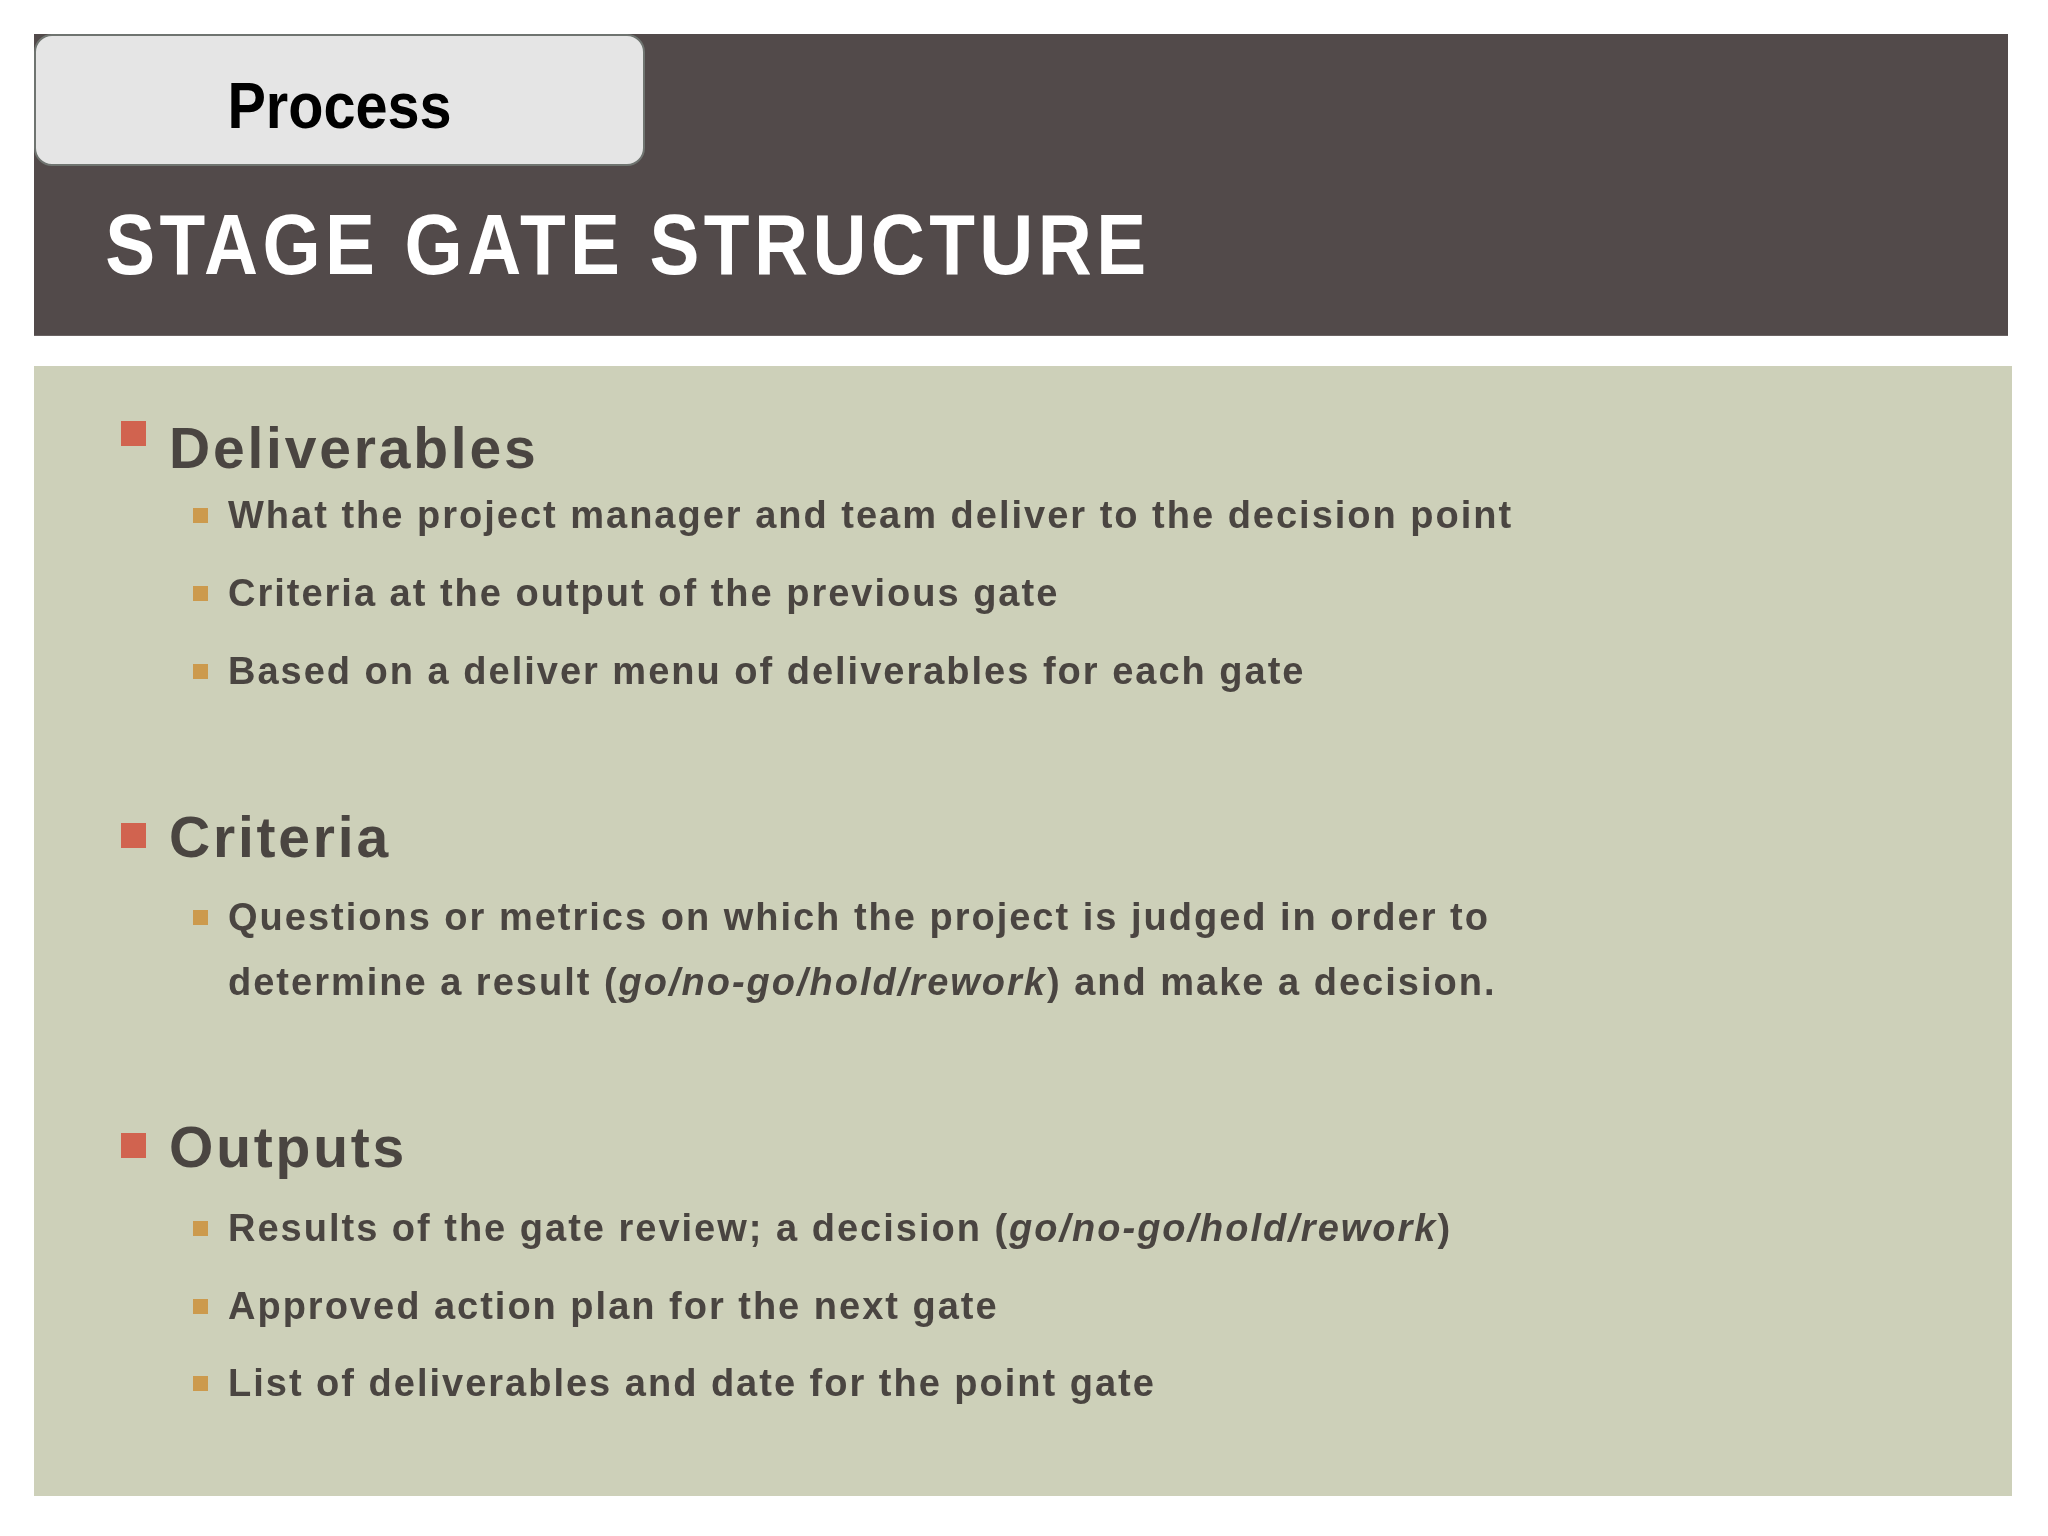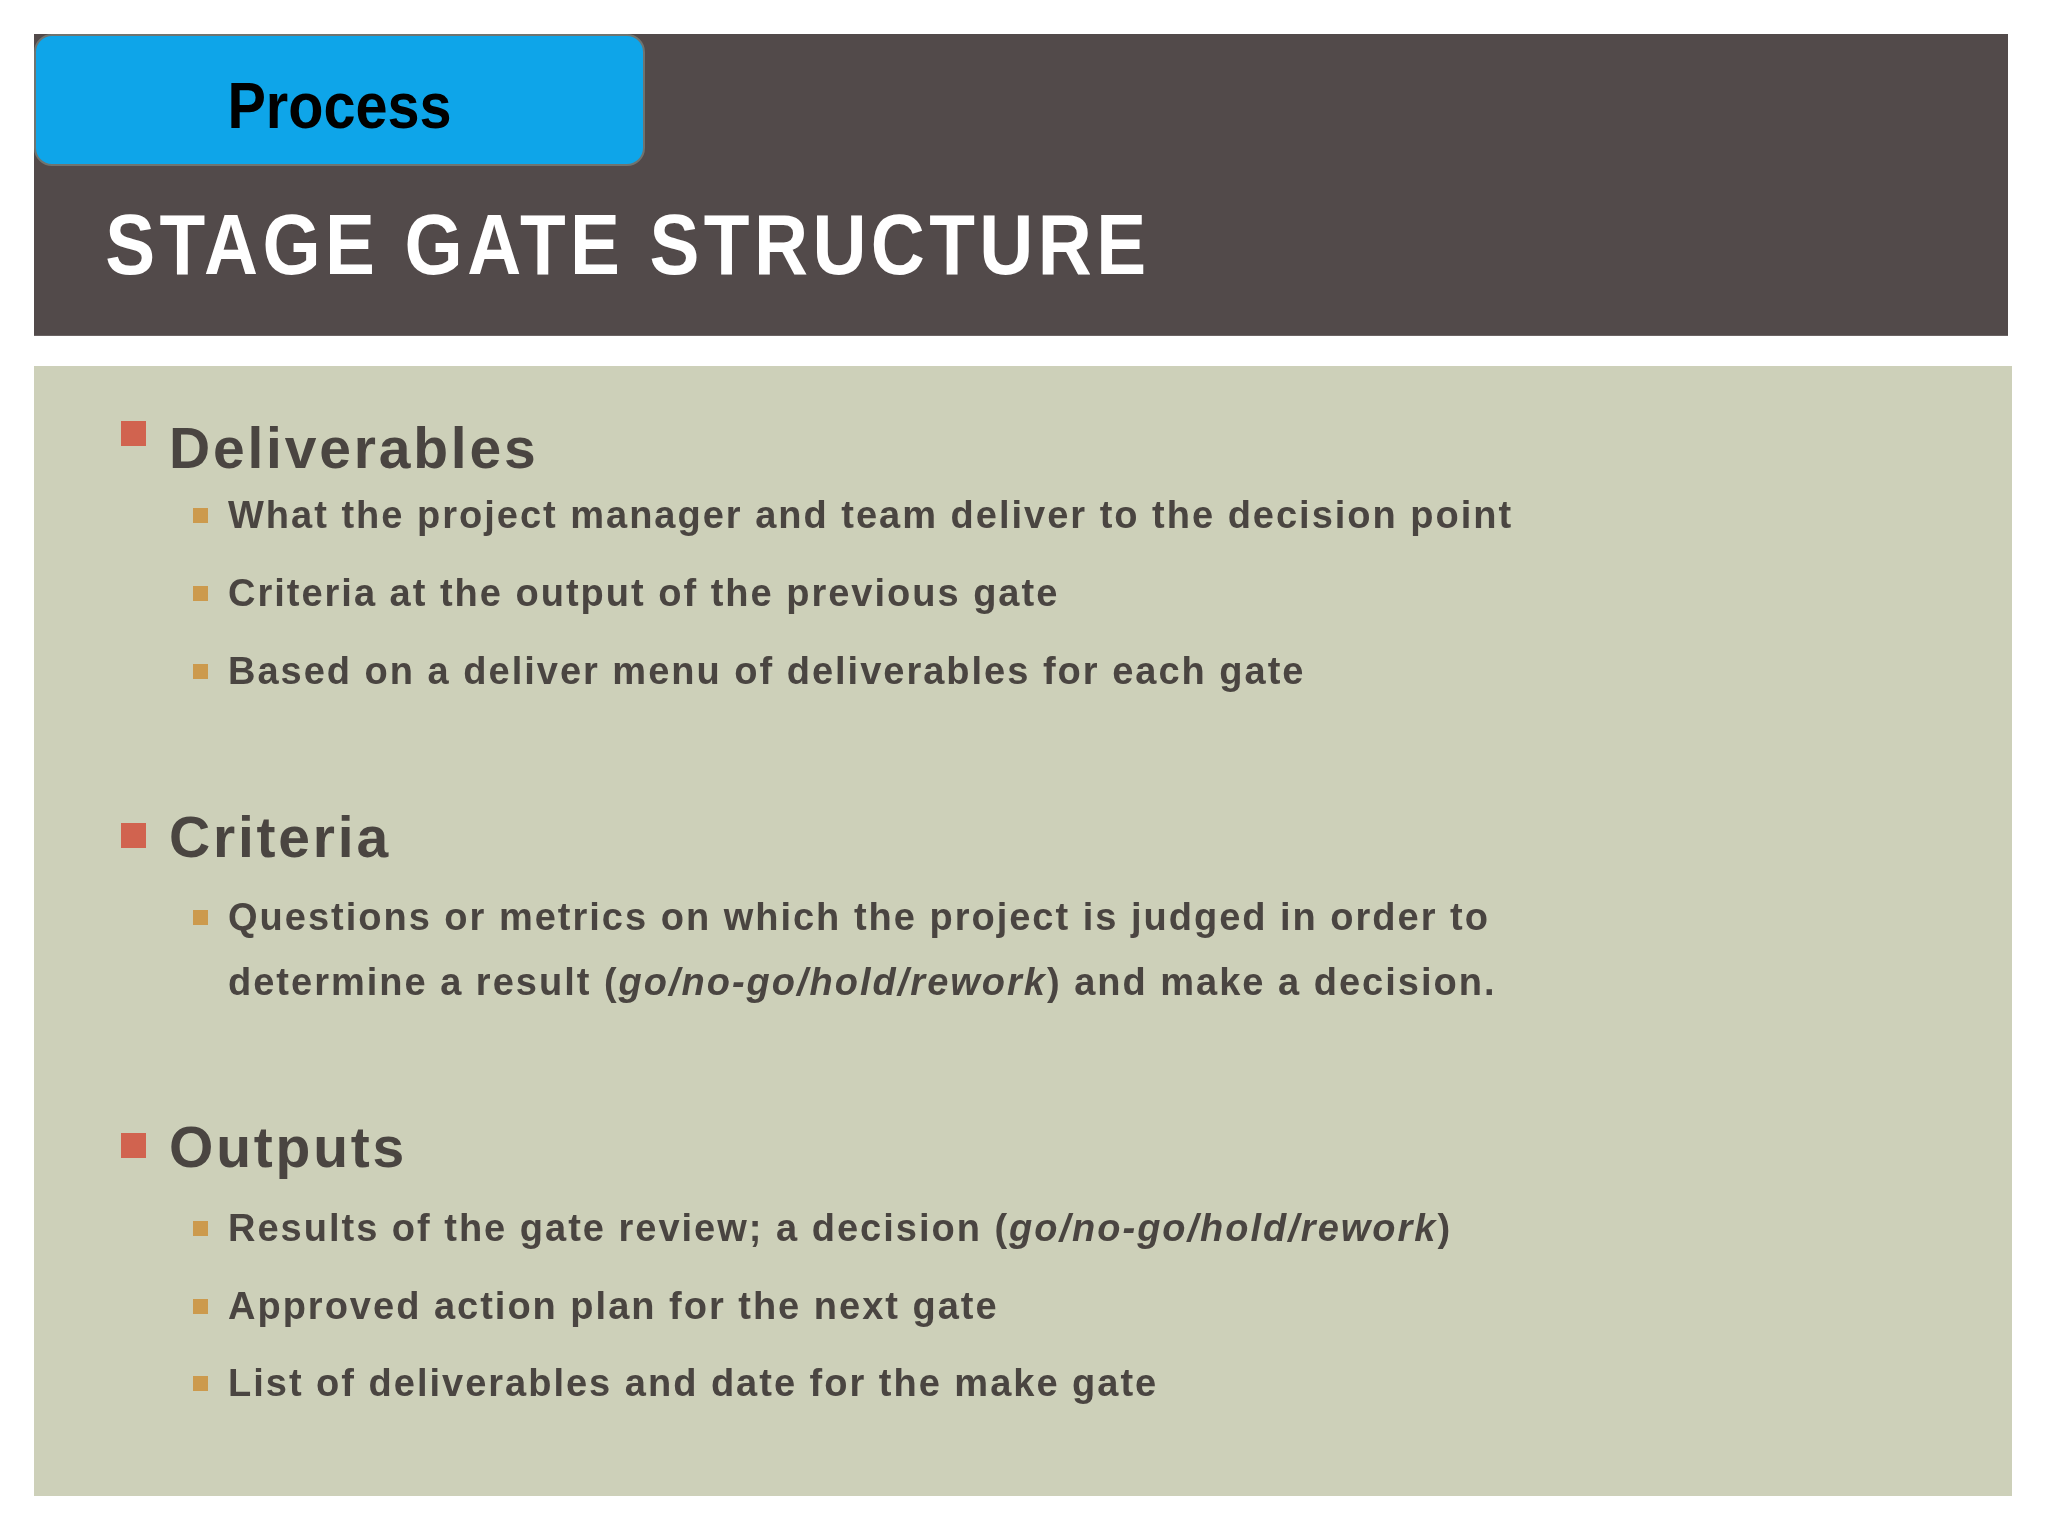--- a/index.html
+++ b/index.html
@@ -8,21 +8,21 @@
     background: #ffffff;
     font-family: "Liberation Sans", sans-serif;
   }
   .header {
     position: absolute; left: 34px; top: 34px; width: 1974px; height: 301px;
     background: #524a4a;
     border-bottom: 1px solid #6a6363;
   }
   .process-box {
     position: absolute; left: 34px; top: 34px; width: 611px; height: 132px;
-    background: #0ea5e9;
+    background: #e5e5e5;
     border: 2px solid #6f7470;
     border-radius: 18px;
     box-sizing: border-box;
   }
   .process-label {
     position: absolute; left: 0; right: 0; top: 38px;
     text-align: center; font-size: 64px; line-height: 1; font-weight: bold;
     color: #000000;
   }
   .process-label span { display: inline-block; transform: scaleX(0.9); }
@@ -78,13 +78,13 @@
 <div class="bullet-1" style="top:1133px"></div>
 <div class="line h1" style="top:1119px">Outputs</div>
 
 <div class="bullet-2" style="top:1221px"></div>
 <div class="line h2" style="top:1209px"><span>Results of the gate review; a decision (</span><span class="it">go/no-go/hold/rework</span><span>)</span></div>
 
 <div class="bullet-2" style="top:1299px"></div>
 <div class="line h2" style="top:1287px">Approved action plan for the next gate</div>
 
 <div class="bullet-2" style="top:1376px"></div>
-<div class="line h2" style="top:1364px">List of deliverables and date for the make gate</div>
+<div class="line h2" style="top:1364px">List of deliverables and date for the point gate</div>
 
 </body></html>

